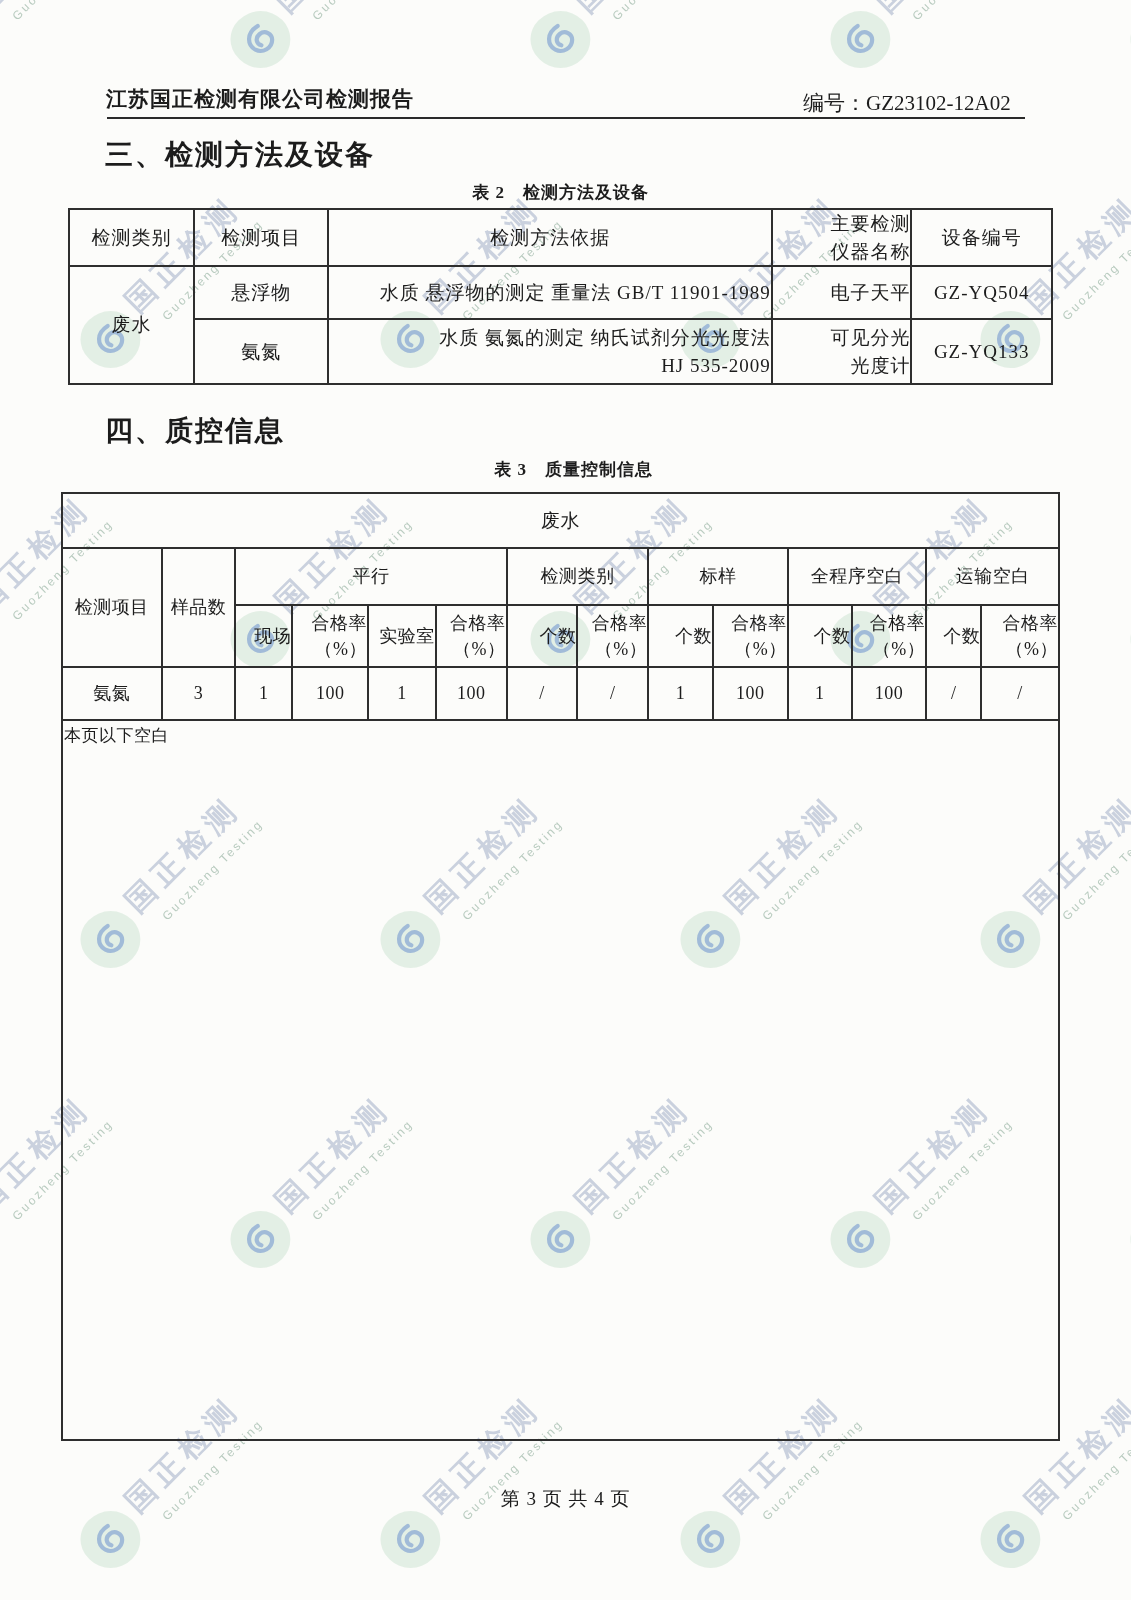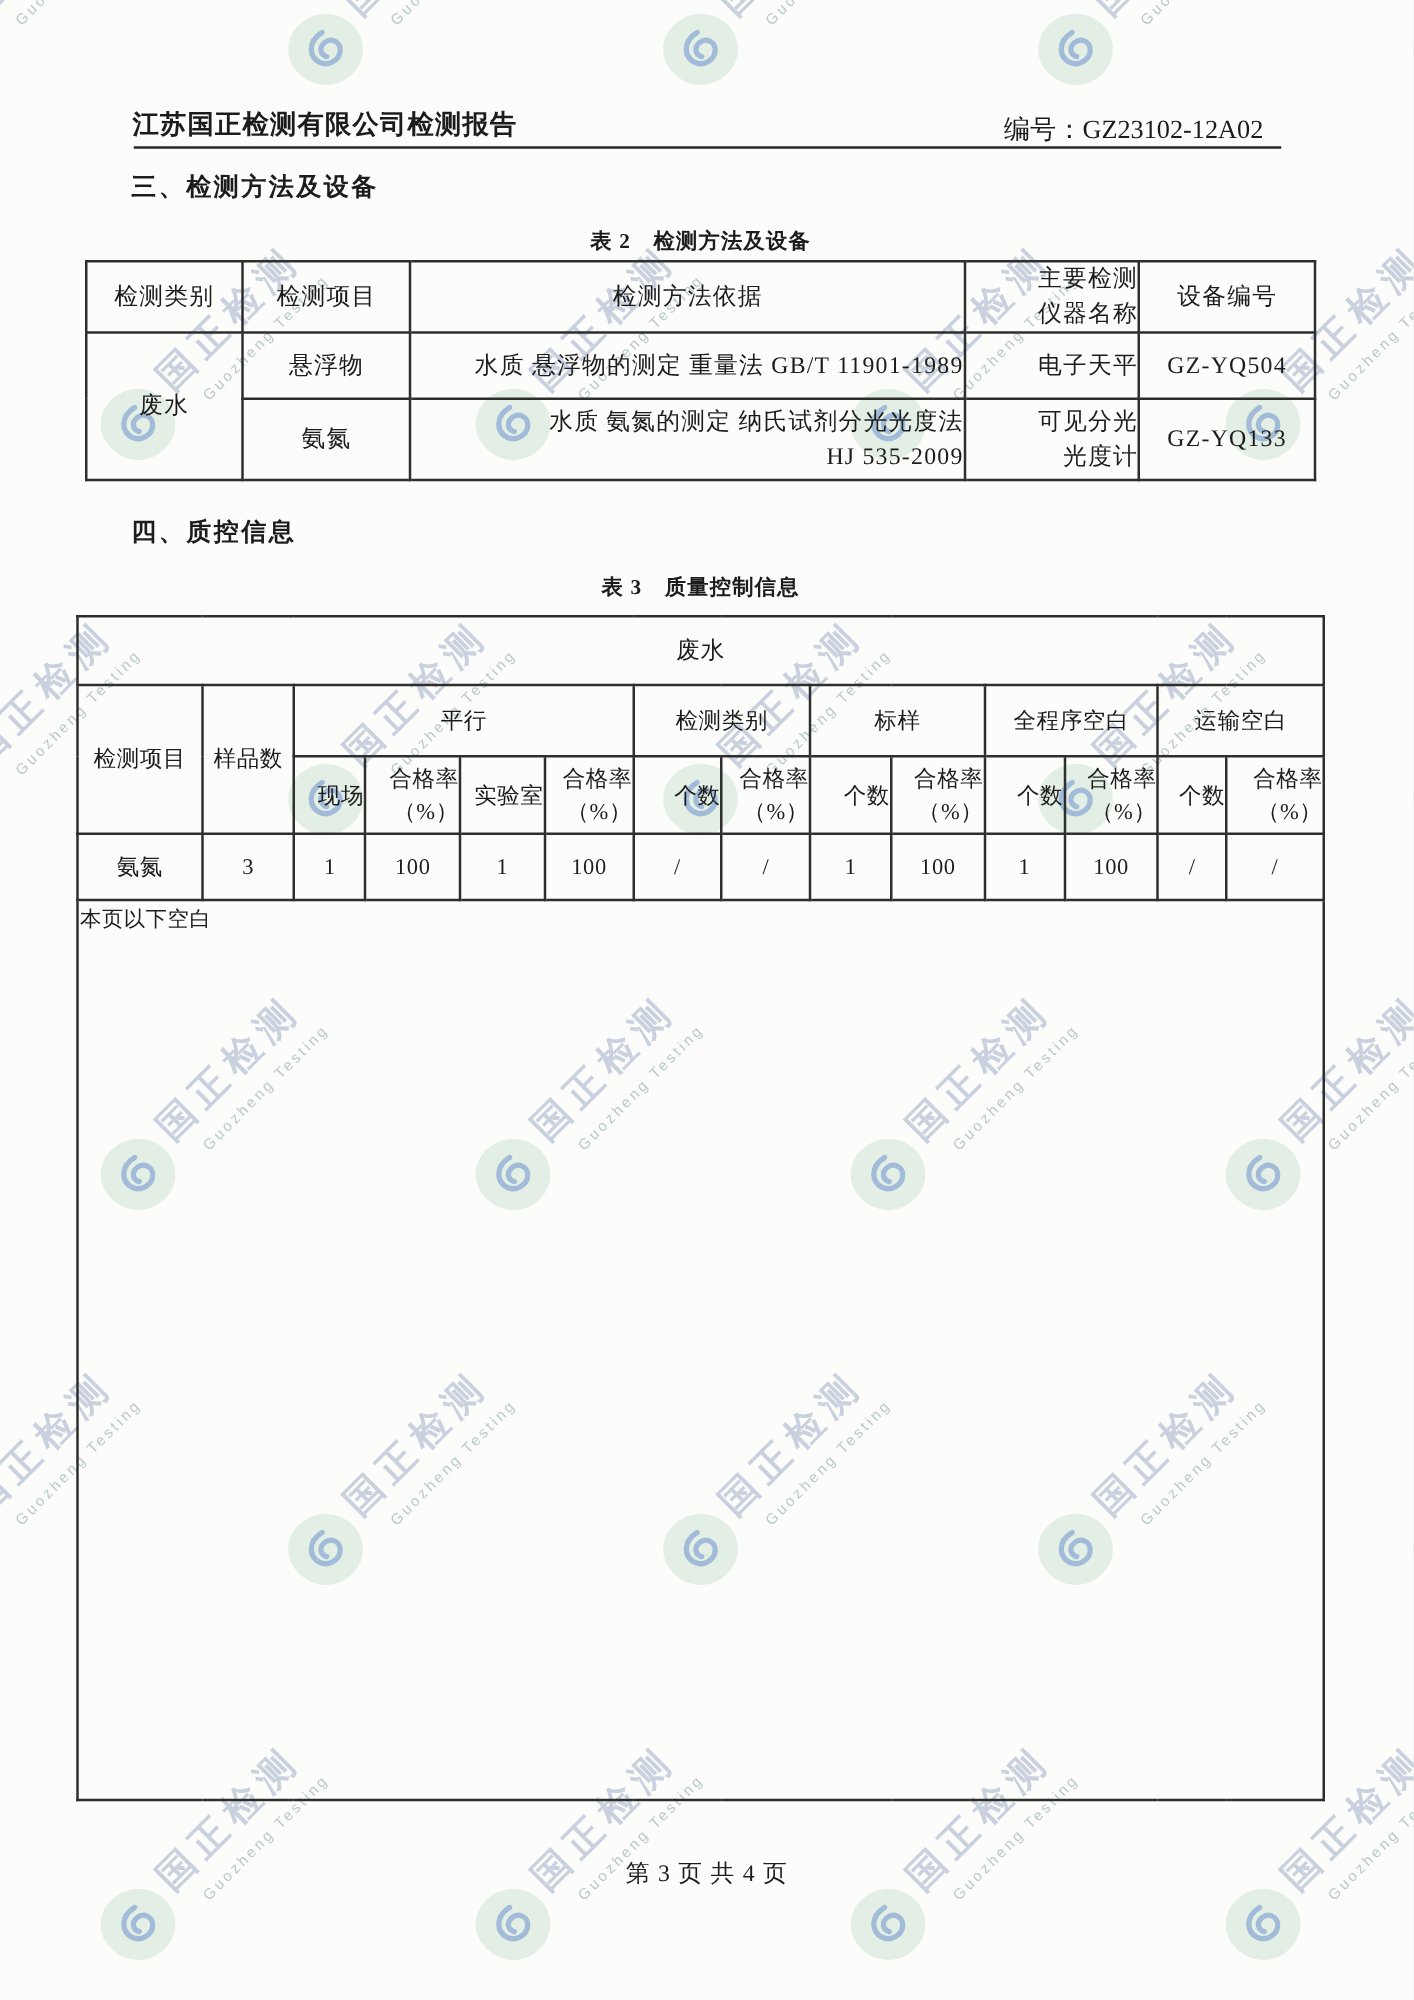--- a/index.html
+++ b/index.html
@@ -49,31 +49,31 @@
   .report-no {
     position:absolute; left:803px; top:89px;
     font-size:21px;
   }
   .header-rule {
     position:absolute; left:107px; top:117px;
     width:918px; height:2px; background:#2a2a2a;
   }
   .section-heading {
     position:absolute; left:105px;
-    font-size:20px; font-weight:bold; letter-spacing:2px;
+    font-size:28px; font-weight:bold; letter-spacing:2px;
     font-family:"Liberation Sans", sans-serif;
   }
   .s3 { top:136px; }
   .s4 { top:412px; }
   .table-title {
     position:absolute; text-align:center;
     font-size:17px; font-weight:bold; letter-spacing:1px;
   }
   .t2-title { left:68px; width:985px; top:181px; }
-  .t3-title { left:61px; width:999px; top:458px; }
+  .t3-title { left:74px; width:999px; top:458px; }
   table { border-collapse:collapse; table-layout:fixed; }
   td {
     border:2px solid #2e2e2e;
     text-align:center; vertical-align:middle;
     padding:0; line-height:1.45;
   }
   .pre { white-space:pre-line;text-align:right; }
   .table2 {
     position:absolute; left:68px; top:208px; width:985px;
     font-size:19px;

